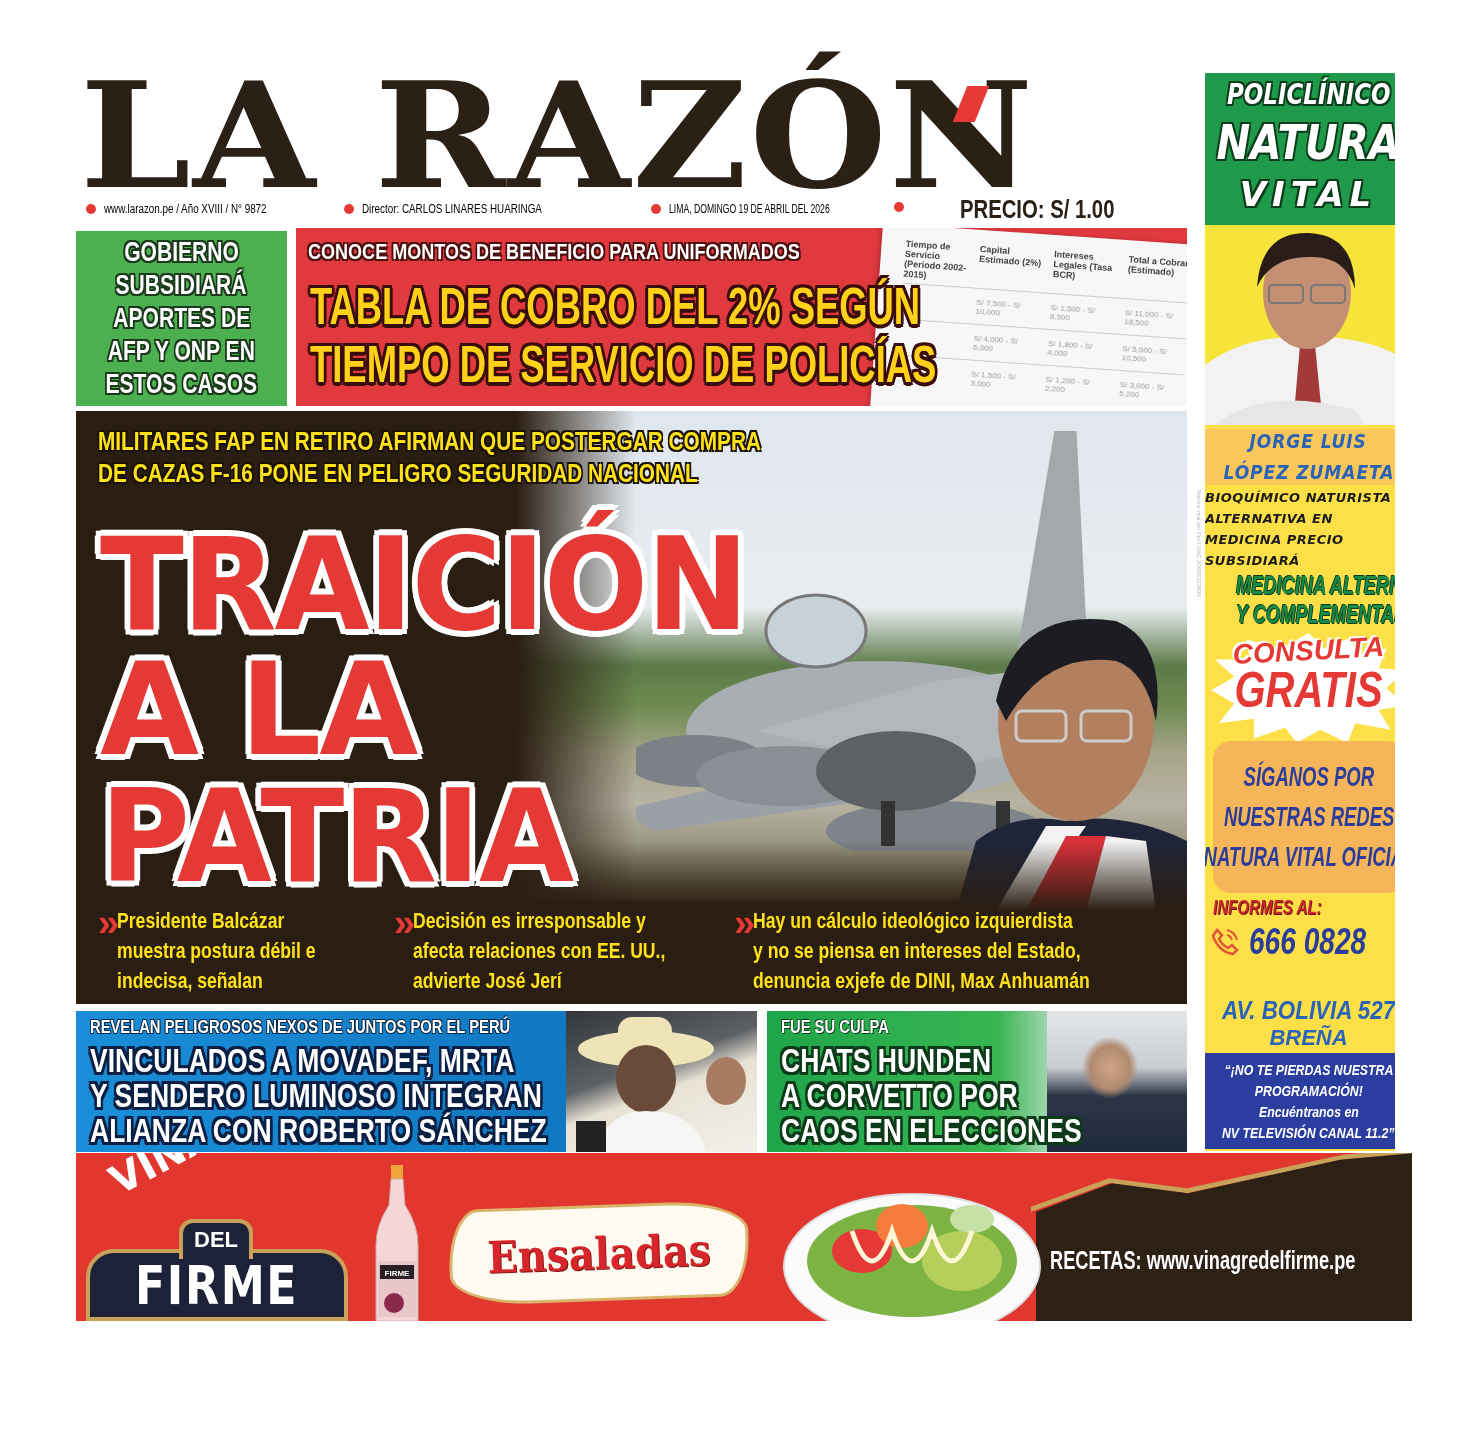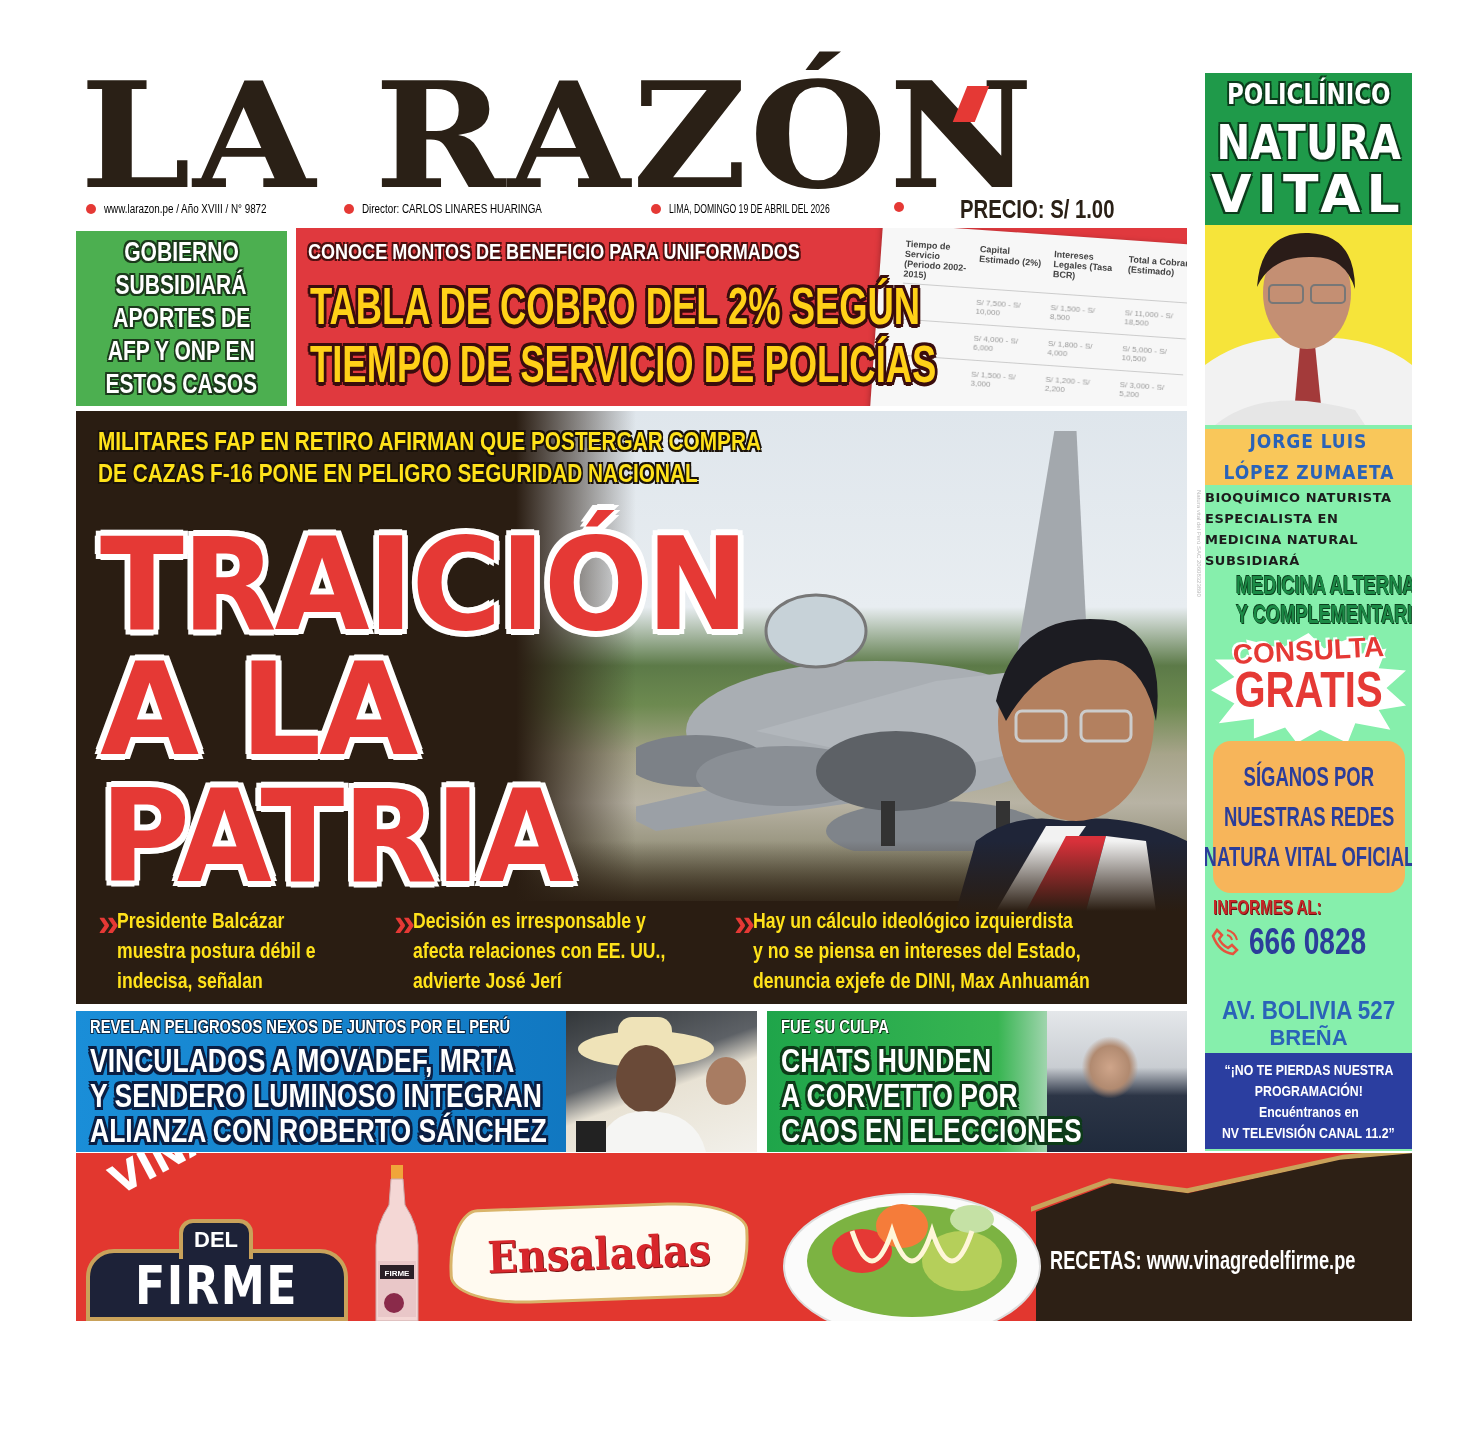--- a/index.html
+++ b/index.html
@@ -54,21 +54,21 @@
   #blue-box { left: 76px; top: 1011px; width: 681px; height: 141px; background: linear-gradient(90deg, #1a8ed8 0%, #0d6fb8 100%); overflow: hidden; }
   #blue-photo { position: absolute; left: 490px; top: 0; width: 191px; height: 141px; background: linear-gradient(160deg, #33373a 0%, #5d6166 40%, #e8e2d4 55%, #f2f0ea 100%); }
   #green2-box { left: 767px; top: 1011px; width: 420px; height: 141px; background: linear-gradient(90deg, #1fa54a 0%, #38b552 55%, #e9ebee 75%, #dfe3e8 100%); overflow: hidden; }
   #green2-photo { position: absolute; left: 280px; top: 0; width: 140px; height: 141px; background: radial-gradient(ellipse at 45% 40%, #cfa58a 0%, #b18a70 18%, rgba(0,0,0,0) 26%), linear-gradient(180deg, #e4e7ea 0%, #c9cdd2 40%, #2c3546 60%, #1f2a3c 100%); }
   .story-kicker { position: absolute; font-size: 18px; color: #fff; font-weight: bold; transform: scaleX(0.82); transform-origin: left top; white-space: nowrap; text-shadow: -1px -1px 0 #0a2a4a, 1px -1px 0 #0a2a4a, -1px 1px 0 #0a2a4a, 1px 1px 0 #0a2a4a; z-index: 2; }
   .story-head { position: absolute; font-size: 34px; line-height: 34px; color: #fff; font-weight: bold; transform: scaleX(0.78); transform-origin: left top; white-space: nowrap; z-index: 2; }
   .blue-outline { text-shadow: -3px -3px 0 #0a1f44, 3px -3px 0 #0a1f44, -3px 3px 0 #0a1f44, 3px 3px 0 #0a1f44, 0 3px 0 #0a1f44, 0 -3px 0 #0a1f44, 3px 0 0 #0a1f44, -3px 0 0 #0a1f44; }
   .green-outline { text-shadow: -3px -3px 0 #0d3b19, 3px -3px 0 #0d3b19, -3px 3px 0 #0d3b19, 3px 3px 0 #0d3b19, 0 3px 0 #0d3b19, 0 -3px 0 #0d3b19, 3px 0 0 #0d3b19, -3px 0 0 #0d3b19; }
 
   
-  #side-ad { left: 1205px; top: 73px; width: 207px; height: 1078px; background: #86efac; overflow: hidden; }
+  #side-ad { left: 1205px; top: 73px; width: 190px; height: 1078px; background: #fde047; overflow: hidden; font-style: italic; }
   #side-ad-top { position: absolute; left: 0; top: 0; width: 207px; height: 152px; background: #1f9a4a; display: flex; flex-direction: column; align-items: center; }
   .natura-line { font-family: "DejaVu Sans", sans-serif; font-weight: bold; color: #fff; text-shadow: -2px -2px 0 #0b3d1c, 2px -2px 0 #0b3d1c, -2px 2px 0 #0b3d1c, 2px 2px 0 #0b3d1c; white-space: nowrap; }
   #doc-photo { position: absolute; left: 0; top: 152px; width: 207px; height: 200px; background: #f6e43a; }
   #doc-name { position: absolute; left: 0; top: 356px; width: 207px; height: 56px; background: #f9c75a; display: flex; flex-direction: column; align-items: center; justify-content: space-between; }
   .doc-name-line { font-family: "DejaVu Sans", sans-serif; font-weight: bold; color: #2a63b8; font-size: 19px; line-height: 25px; letter-spacing: 1px; transform: scaleX(0.9); white-space: nowrap; }
   .ad-dark-line { font-family: "DejaVu Sans", sans-serif; font-weight: bold; color: #1c1c1c; font-size: 13px; line-height: 21px; text-align: left; white-space: nowrap; letter-spacing: 0.5px; }
   .ad-green-line { font-weight: bold; color: #1b8a46; font-size: 26px; line-height: 29px; text-align: center; white-space: nowrap; transform: scaleX(0.70); text-shadow: -1px -1px 0 #0b3d1c, 1px 1px 0 #0b3d1c; }
   #gratis-burst { position: absolute; left: 6px; top: 560px; width: 195px; height: 110px; background: #fff; clip-path: polygon(50% 0%, 58% 14%, 72% 4%, 74% 20%, 90% 14%, 86% 32%, 100% 34%, 90% 50%, 100% 66%, 86% 70%, 92% 88%, 74% 82%, 70% 100%, 56% 88%, 44% 100%, 38% 86%, 22% 96%, 22% 78%, 4% 82%, 12% 64%, 0% 52%, 12% 40%, 2% 24%, 20% 24%, 18% 6%, 36% 14%); }
   .gratis-text { position: absolute; width: 207px; text-align: center; color: #e53935; font-weight: bold; white-space: nowrap; text-shadow: -2px -2px 0 #fff, 2px 2px 0 #fff; }
   #redes-box { position: absolute; left: 8px; top: 668px; width: 192px; height: 152px; background: #f7b55a; border-radius: 18px; display: flex; flex-direction: column; align-items: center; justify-content: center; }
@@ -248,41 +248,41 @@
   <div class="story-head green-outline" style="left:14px; top:32px;">CHATS HUNDEN</div>
   <div class="story-head green-outline" style="left:14px; top:67px;">A CORVETTO POR</div>
   <div class="story-head green-outline" style="left:14px; top:102px;">CAOS EN ELECCIONES</div>
 </div>
 
 <div id="side-legal" class="abs">Natura vital del Perú SAC  20608323890</div>
 <div class="abs" id="side-ad">
   <div id="side-ad-top">
     <div class="natura-line" style="font-size:28px; line-height:44px; transform:scaleX(0.82);">POLICLÍNICO</div>
     <div class="natura-line" style="font-size:48px; line-height:50px; transform:scaleX(0.84);">NATURA</div>
-    <div class="natura-line" style="font-size:52px; line-height:54px; letter-spacing:6px;">VITAL</div>
+    <div class="natura-line" style="font-size:34px; line-height:54px; letter-spacing:6px;">VITAL</div>
   </div>
   <div id="doc-photo">
     <svg width="207" height="200" viewBox="0 0 207 200">
       <path d="M0,200 L0,140 Q40,110 100,112 Q170,110 207,140 L207,200 Z" fill="#f2f2f2"></path>
       <polygon points="95,120 110,120 118,200 88,200" fill="#a33a3a"></polygon>
       <ellipse cx="102" cy="68" rx="44" ry="56" fill="#c48f73"></ellipse>
       <path d="M52,62 Q56,6 104,8 Q150,10 150,64 Q140,30 104,32 Q66,32 52,62 Z" fill="#2a1c18"></path>
       <rect x="64" y="60" width="34" height="18" rx="4" fill="none" stroke="#777" stroke-width="2"></rect>
       <rect x="106" y="60" width="34" height="18" rx="4" fill="none" stroke="#777" stroke-width="2"></rect>
       <path d="M10,200 Q60,160 150,185 L160,200 Z" fill="#e6e6e6"></path>
     </svg>
   </div>
   <div id="doc-name">
     <div class="doc-name-line">JORGE LUIS</div>
     <div class="doc-name-line">LÓPEZ ZUMAETA</div>
   </div>
   <div class="abs" style="left:0; top:414px; width:207px;">
     <div class="ad-dark-line">BIOQUÍMICO NATURISTA</div>
-    <div class="ad-dark-line">ESPECIALISTA EN</div>
-    <div class="ad-dark-line">MEDICINA NATURAL</div>
+    <div class="ad-dark-line">ALTERNATIVA EN</div>
+    <div class="ad-dark-line">MEDICINA PRECIO</div>
     <div class="ad-dark-line">SUBSIDIARÁ</div>
   </div>
   <div class="abs" style="left:0; top:498px; width:207px;">
     <div class="ad-green-line">MEDICINA ALTERNATIVA</div>
     <div class="ad-green-line">Y COMPLEMENTARIA</div>
   </div>
   <div id="gratis-burst"></div>
   <div class="gratis-text" style="top:562px; font-size:28px; transform:rotate(-3deg);">CONSULTA</div>
   <div class="gratis-text" style="top:588px; font-size:50px; transform:scaleX(0.8);">GRATIS</div>
   <div id="redes-box">

